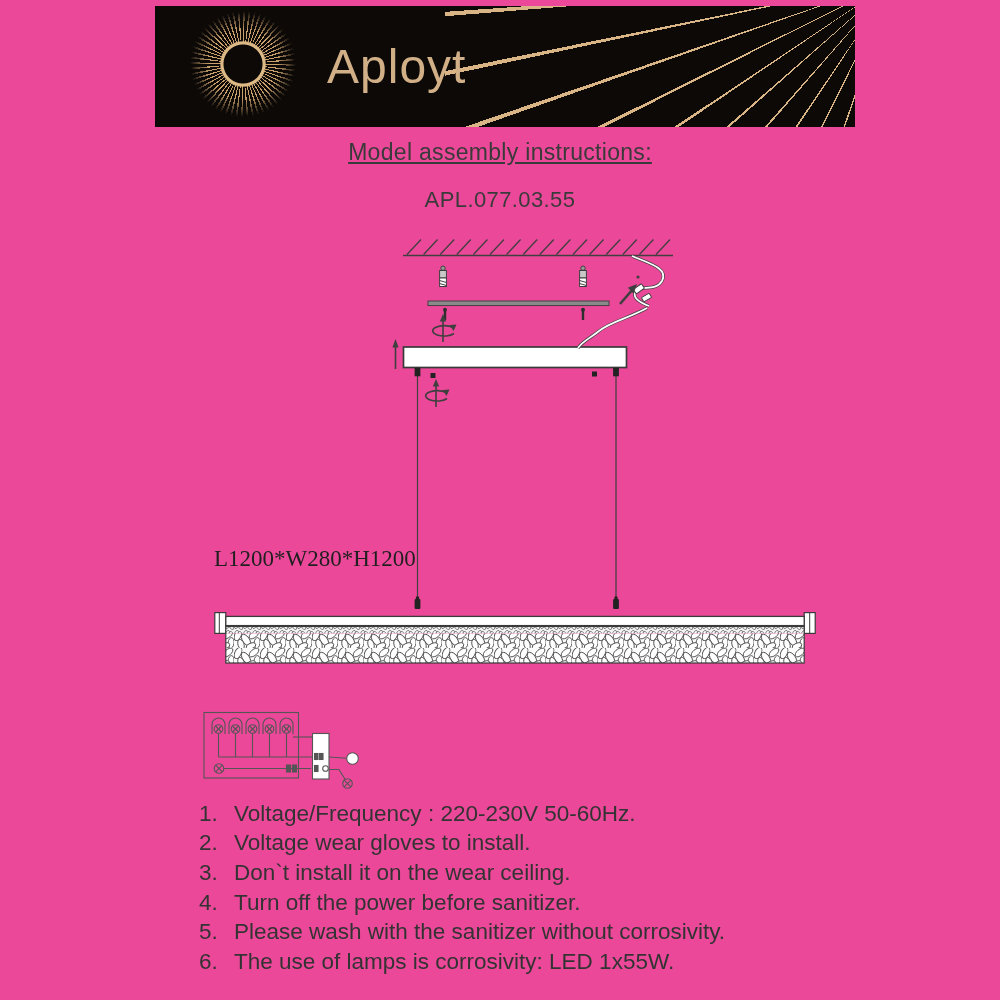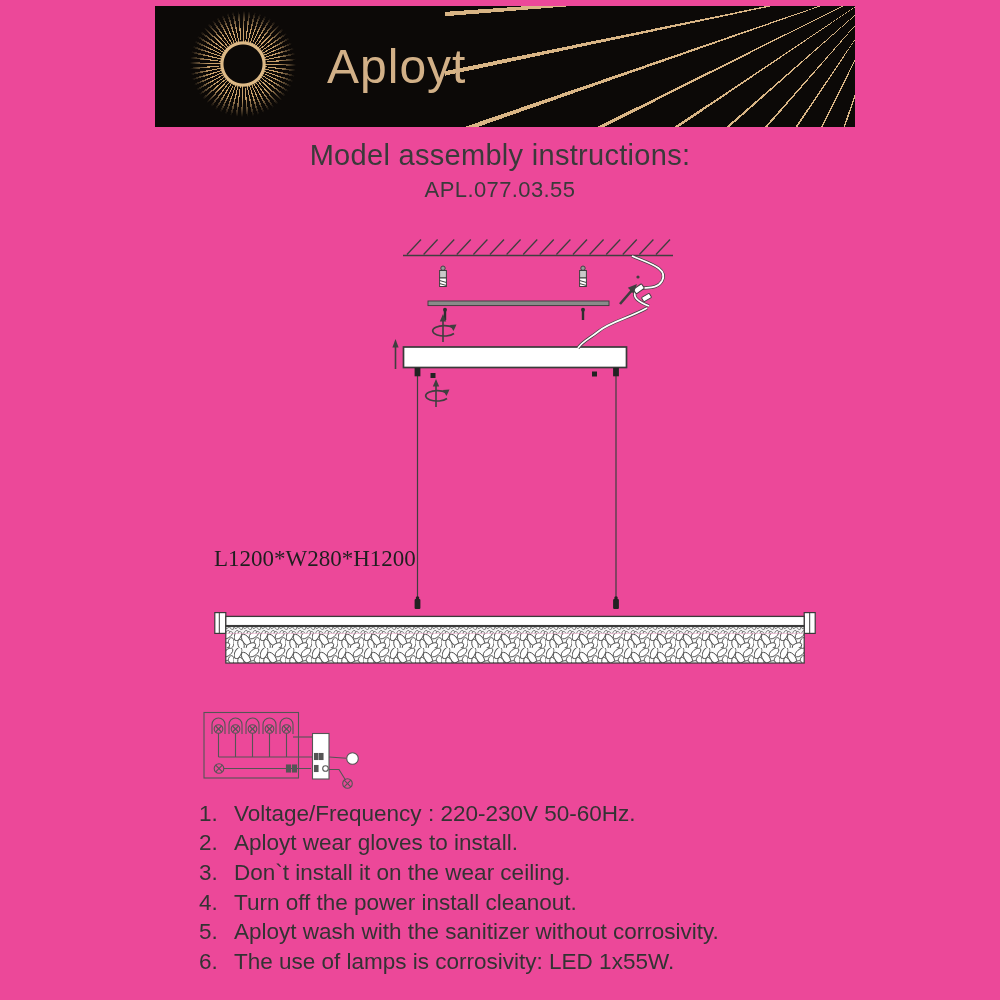--- a/index.html
+++ b/index.html
@@ -25,22 +25,22 @@
     position:absolute; left:172px; top:33px;
     font-size:48px; font-weight:300; letter-spacing:1px; color:#d2b087;
   }
   .corner-rays {
     position:absolute; left:290px; top:-476px; width:900px; height:900px;
     background:repeating-conic-gradient(from 184deg, #d9b585 0deg 0.55deg, rgba(12,9,7,0) 0.55deg 7.4deg);
   }
 
   
   .title-wrap { position:absolute; left:0; top:139px; width:100%; text-align:center; color:#3a3a3a; }
-  .title-line { font-size:29px; letter-spacing:0.3px; }
-  .model-line { font-size:22px; margin-top:5px; letter-spacing:0.4px; }
+  .title-line { font-size:23px; letter-spacing:0.3px;text-decoration:underline; }
+  .model-line { font-size:22px; margin-top:21px; letter-spacing:0.4px; }
 
   
   .diagram-svg { position:absolute; left:150px; top:230px; }
   .dim-label {
     position:absolute; left:214px; top:546px;
     font-family:"Liberation Serif", serif; font-size:23px; color:#1f1f1f; letter-spacing:0px;text-align:center;
   }
   .wiring-svg { position:absolute; left:195px; top:700px; }
 
   .wireO { fill:none; stroke:#454545; stroke-width:3.2; }
@@ -252,33 +252,33 @@
     </g>
   </svg>
 
   <div class="instructions">
     <div class="inst-row">
       <span class="inst-num">1.</span>
       <span class="inst-text">Voltage/Frequency : 220-230V 50-60Hz.</span>
     </div>
     <div class="inst-row">
       <span class="inst-num">2.</span>
-      <span class="inst-text">Aployt wear gloves to install.</span>
+      <span class="inst-text">Voltage wear gloves to install.</span>
     </div>
     <div class="inst-row">
       <span class="inst-num">3.</span>
       <span class="inst-text">Don`t install it on the wear ceiling.</span>
     </div>
     <div class="inst-row">
       <span class="inst-num">4.</span>
-      <span class="inst-text">Turn off the power install cleanout.</span>
+      <span class="inst-text">Turn off the power before sanitizer.</span>
     </div>
     <div class="inst-row">
       <span class="inst-num">5.</span>
-      <span class="inst-text">Aployt wash with the sanitizer without corrosivity.</span>
+      <span class="inst-text">Please wash with the sanitizer without corrosivity.</span>
     </div>
     <div class="inst-row">
       <span class="inst-num">6.</span>
       <span class="inst-text">The use of lamps is corrosivity: LED 1x55W.</span>
     </div>
   </div>
 
 </div>
 
 </body></html>

